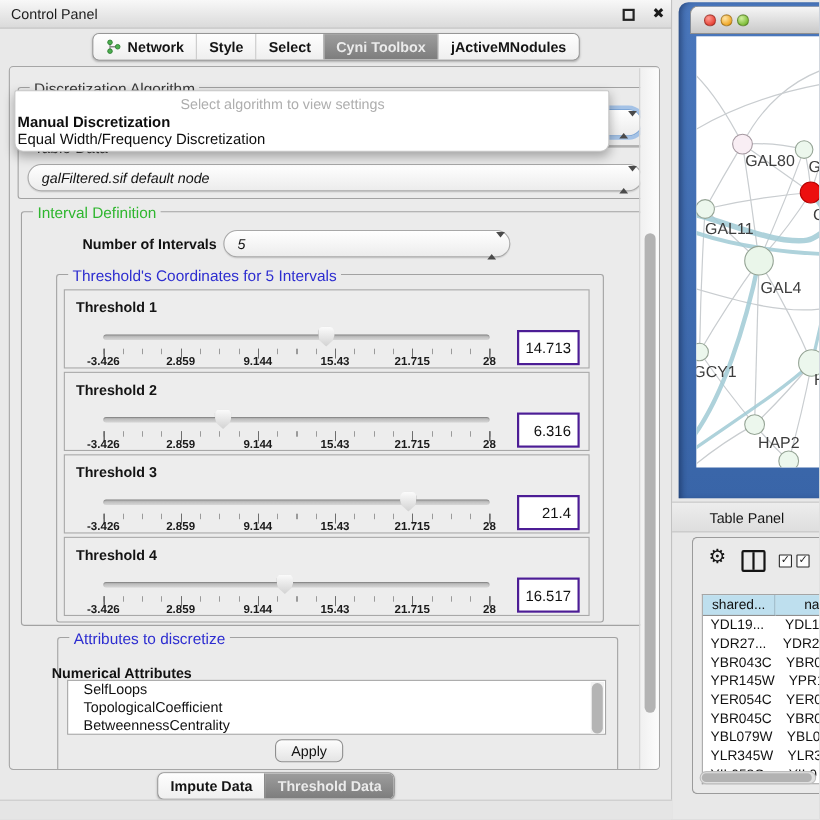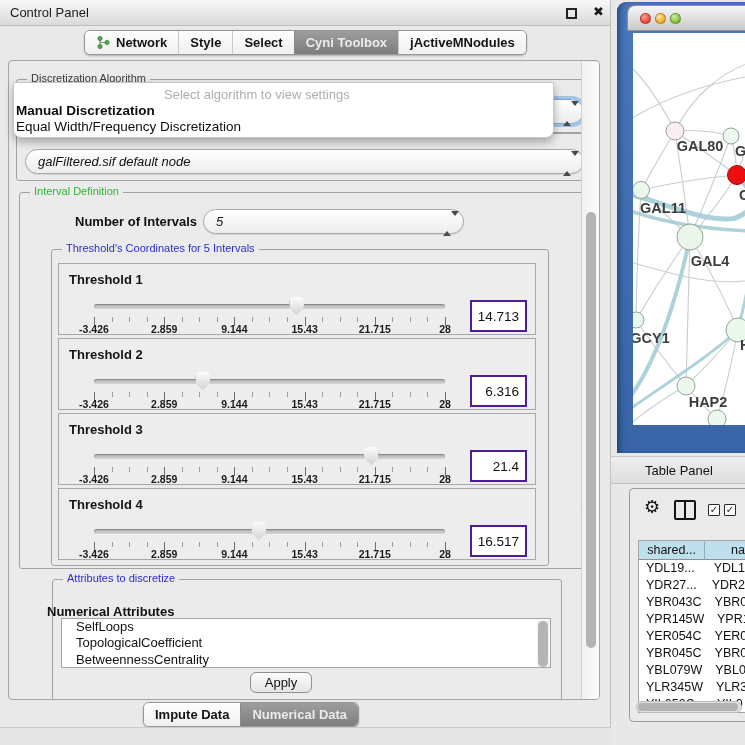--- a/index.html
+++ b/index.html
@@ -20,21 +20,21 @@
   #bottom-tabs{left:143px;top:702px;}
   .tab{padding:4px 11px;font-size:13px;font-weight:bold;color:#141414;background:linear-gradient(#fefefe,#efefef);
        border-left:1px solid #c9c9c9;display:flex;align-items:center;gap:5px;white-space:nowrap;}
   .tab:first-child{border-left:none;}
   .tab.selected{background:linear-gradient(#9d9d9d,#7d7d7d);color:#ebebeb;border-left-color:#8b8b8b;}
   .net-ico{display:inline-block;width:15px;height:15px;}
 
   #main-panel{position:absolute;left:8px;top:60px;width:592px;height:640px;background:#ebebeb;
               border:1px solid #a6a6a6;border-radius:4px;overflow:hidden;}
   .group{position:absolute;border:1px solid #a2a2a2;border-radius:3px;}
-  .gtitle{position:absolute;top:-8px;left:10px;background:#ebebeb;padding:0 4px;font-size:11px;white-space:nowrap;}
+  .gtitle{position:absolute;top:-8px;left:10px;background:#ebebeb;padding:0 4px;font-size:14px;white-space:nowrap;}
   .t-dark{color:#3a3a3a;}
   .t-green{color:#2fb62f;}
   .t-blue{color:#2d2dd0;}
 
   .combo{position:absolute;background:linear-gradient(#ffffff,#ececec);border:1px solid #a8a8a8;border-radius:13px;
          font-size:13px;color:#111;padding:0 26px 0 12px;box-shadow:0 1px 1px rgba(0,0,0,.1);font-style:italic;}
   .combo .combo-text{display:block;line-height:24px;overflow:hidden;white-space:nowrap;}
   .stepper{position:absolute;right:11px;top:50%;margin-top:-6px;width:9px;height:13px;}
   .tri-up{width:0;height:0;border-left:4px solid transparent;border-right:4px solid transparent;border-bottom:5px solid #4a4a4a;margin-bottom:3px;}
   .tri-dn{width:0;height:0;border-left:4px solid transparent;border-right:4px solid transparent;border-top:5px solid #4a4a4a;}
@@ -82,21 +82,21 @@
               border-radius:2px 2px 8px 8px;box-shadow:0 4px 10px rgba(0,0,0,.3);z-index:50;}
   #algo-popup .hint{position:absolute;left:150px;top:4px;color:#aeaeae;font-size:13px;}
   #popup-options{position:absolute;left:0;top:20px;width:100%;}
   .popup-opt{font-size:13.5px;color:#0d0d0d;line-height:15.5px;padding-left:2px;white-space:nowrap;}
   .popup-opt.bold{font-weight:bold;}
 
   .bottom-strip{position:absolute;left:0;top:727px;width:611px;height:18px;background:#e5e5e5;border-top:1px solid #cbcbcb;}
 
   
   #net-window{position:absolute;left:617px;top:2px;width:128px;height:451px;background:linear-gradient(#4a77bc,#3965a8);
-              border-top-left-radius:9px;box-shadow:inset 5px 0 7px -3px rgba(10,25,60,.55);font-weight:bold;}
+              border-top-left-radius:9px;box-shadow:inset 5px 0 7px -3px rgba(10,25,60,.55);}
   .nw-titlebar{position:absolute;left:10px;top:3px;right:0;height:26px;background:linear-gradient(#f6f6f6,#c9c9c9);
                border:1px solid #8f8f8f;border-right:none;border-top-left-radius:8px;}
   .light{position:absolute;top:7px;width:11px;height:11px;border-radius:50%;border:1px solid rgba(0,0,0,.28);}
   .l-red{left:12px;background:radial-gradient(circle at 35% 30%,#ff9d94,#e8463a 70%);}
   .l-yellow{left:27px;background:radial-gradient(circle at 35% 30%,#ffe6a8,#f0a828 70%);}
   .l-green{left:42px;background:radial-gradient(circle at 35% 30%,#d2f0a0,#7fbe3a 70%);}
   .nw-canvas{position:absolute;left:16px;top:31px;right:0;height:392px;background:#fff;overflow:hidden;}
 
   #tp-bar{position:absolute;left:611px;top:456px;width:134px;height:28px;background:linear-gradient(#ededed,#dedede);
           border-top:1px solid #c6c6c6;border-bottom:1px solid #c2c2c2;}
@@ -290,21 +290,21 @@
           <div class="popup-opt bold">Manual Discretization</div>
           <div class="popup-opt">Equal Width/Frequency Discretization</div>
         </div>
     </div>
 
     <div class="tabbar" id="bottom-tabs">
         <div class="tab">
           <span>Impute Data</span>
         </div>
         <div class="tab selected">
-          <span>Numerical Data</span>
+          <span>Threshold Data</span>
         </div>
       </div>
     <div class="bottom-strip"></div>
   </div>
 
   <div id="net-window">
     <div class="nw-titlebar">
       <span class="light l-red"></span>
       <span class="light l-yellow"></span>
       <span class="light l-green"></span>

